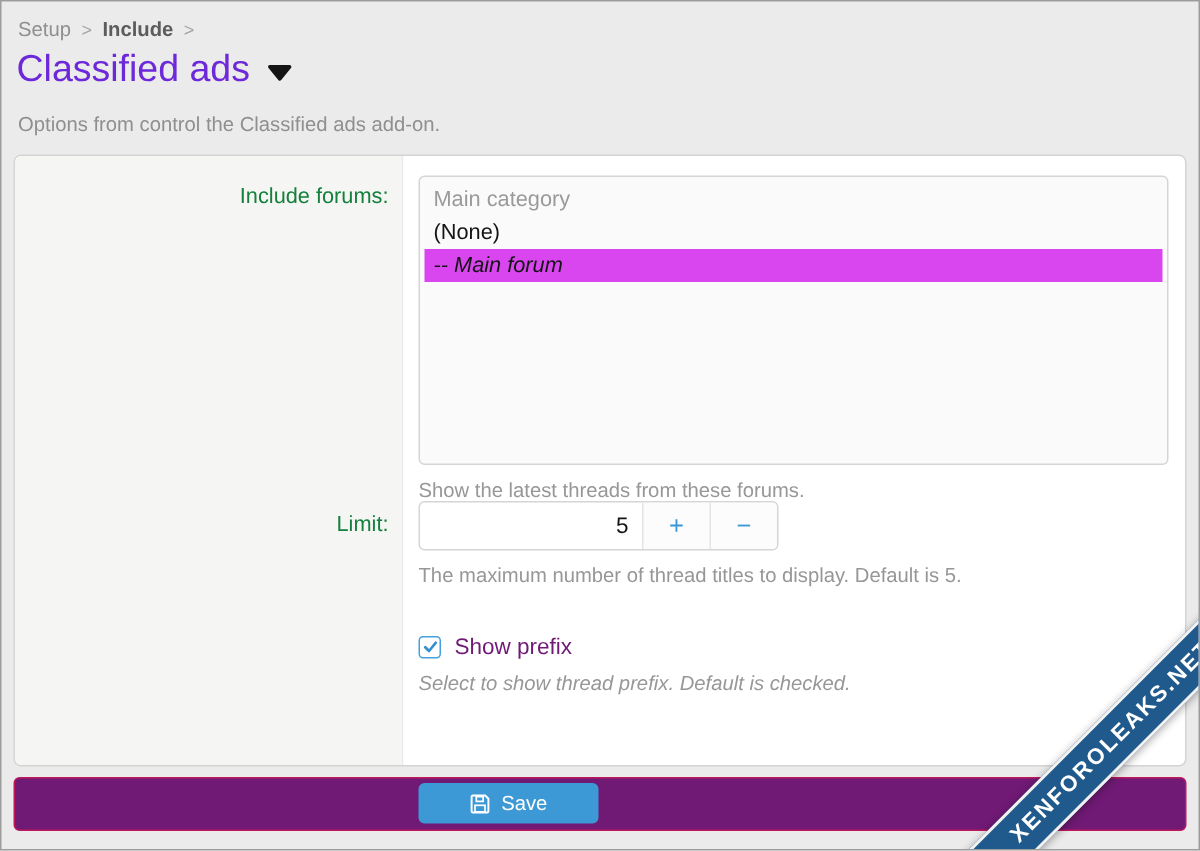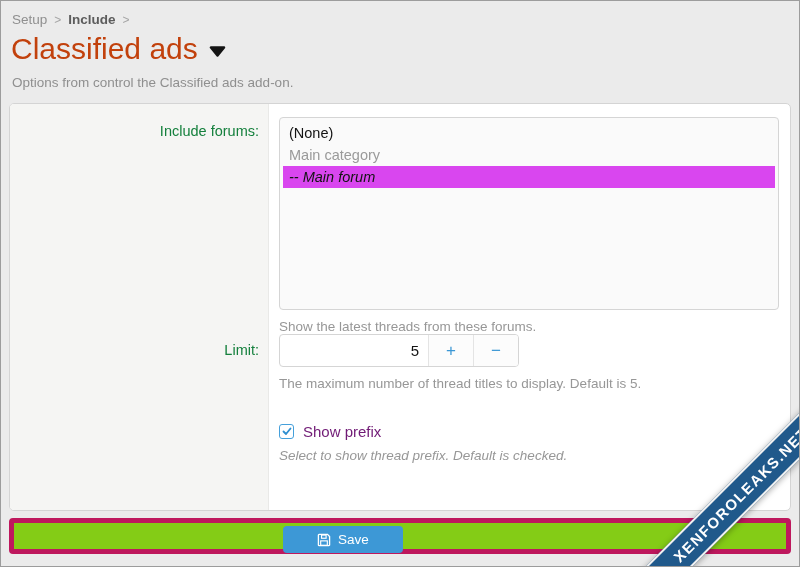--- a/index.html
+++ b/index.html
@@ -18,21 +18,21 @@
     position: absolute; left: 11px; top: 11px;
     font-size: 13.5px; color: #8f8f8f;
     display: flex; align-items: center; gap: 7px;
   }
   .breadcrumb .crumb { cursor: pointer; }
   .breadcrumb .crumb.strong { color: #5c5c5c; font-weight: 700; }
   .breadcrumb .sep { color: #a5a5a5; font-size: 12px; }
 
   .page-title {
     position: absolute; left: 10px; top: 31px;
-    font-size: 30px; font-weight: 400; color: #c2410c;
+    font-size: 25px; font-weight: 400; color: #6d28d9;
     display: flex; align-items: center; gap: 11px;
   }
   .title-caret { display: inline-flex; margin-top: 4px; cursor: pointer; }
 
   .page-desc {
     position: absolute; left: 11px; top: 74px;
     font-size: 13.5px; color: #8f8f8f;
   }
 
   
@@ -136,22 +136,22 @@
     border-radius: 3px;
     background: #fff;
     display: inline-flex; align-items: center; justify-content: center;
   }
   .checkbox-label { font-size: 15px; color: #701a75; }
 
   
   .submit-bar {
     position: absolute; left: 8px; top: 517px;
     width: 782px; height: 36px;
-    background: #84cc16;
-    border: 5px solid #be185d;
+    background: #701a75;
+    border: 1px solid #be185d;
     border-radius: 4px;
   }
   .save-btn {
     position: absolute; left: 269px; top: 3px;
     width: 120px; height: 27px;
     background: #3d98d6;
     border: none;
     border-radius: 4px;
     color: #ffffff;
     font-size: 13.5px;
@@ -199,22 +199,22 @@
 
 <p class="page-desc">Options from control the Classified ads add-on.</p>
 
 <div class="form-panel">
   <div class="label-col-bg"></div>
 
   <div class="form-row r1">
     <div class="label-cell">Include forums:</div>
     <div class="control-cell">
       <div class="forum-select" role="listbox">
+        <div class="forum-option muted">Main category</div>
         <div class="forum-option">(None)</div>
-        <div class="forum-option muted">Main category</div>
         <div class="forum-option selected">-- Main forum</div>
       </div>
       <div class="hint">Show the latest threads from these forums.</div>
     </div>
   </div>
 
   <div class="form-row r2">
     <div class="label-cell">Limit:</div>
     <div class="control-cell">
       <div class="spinner">

